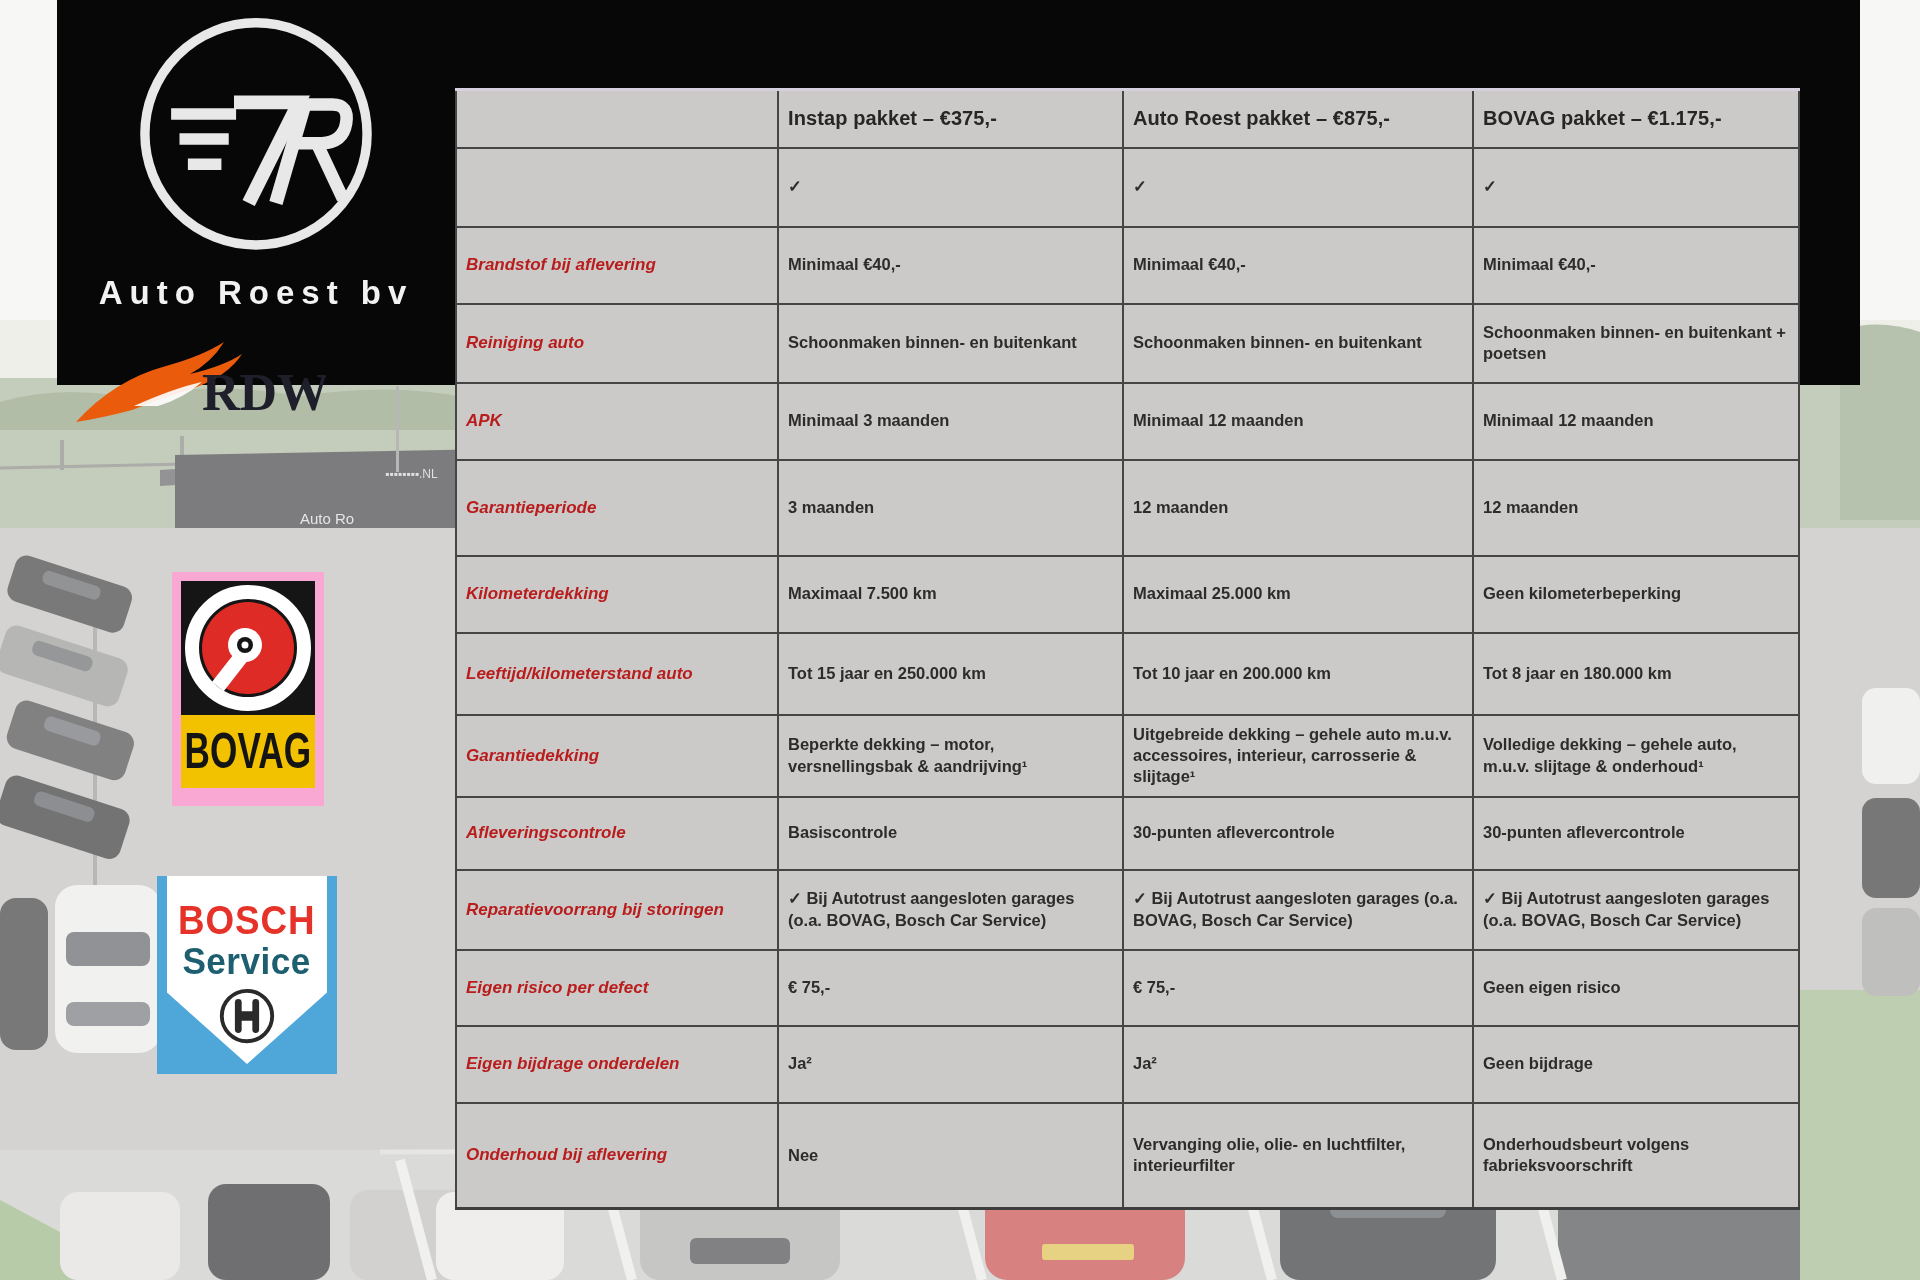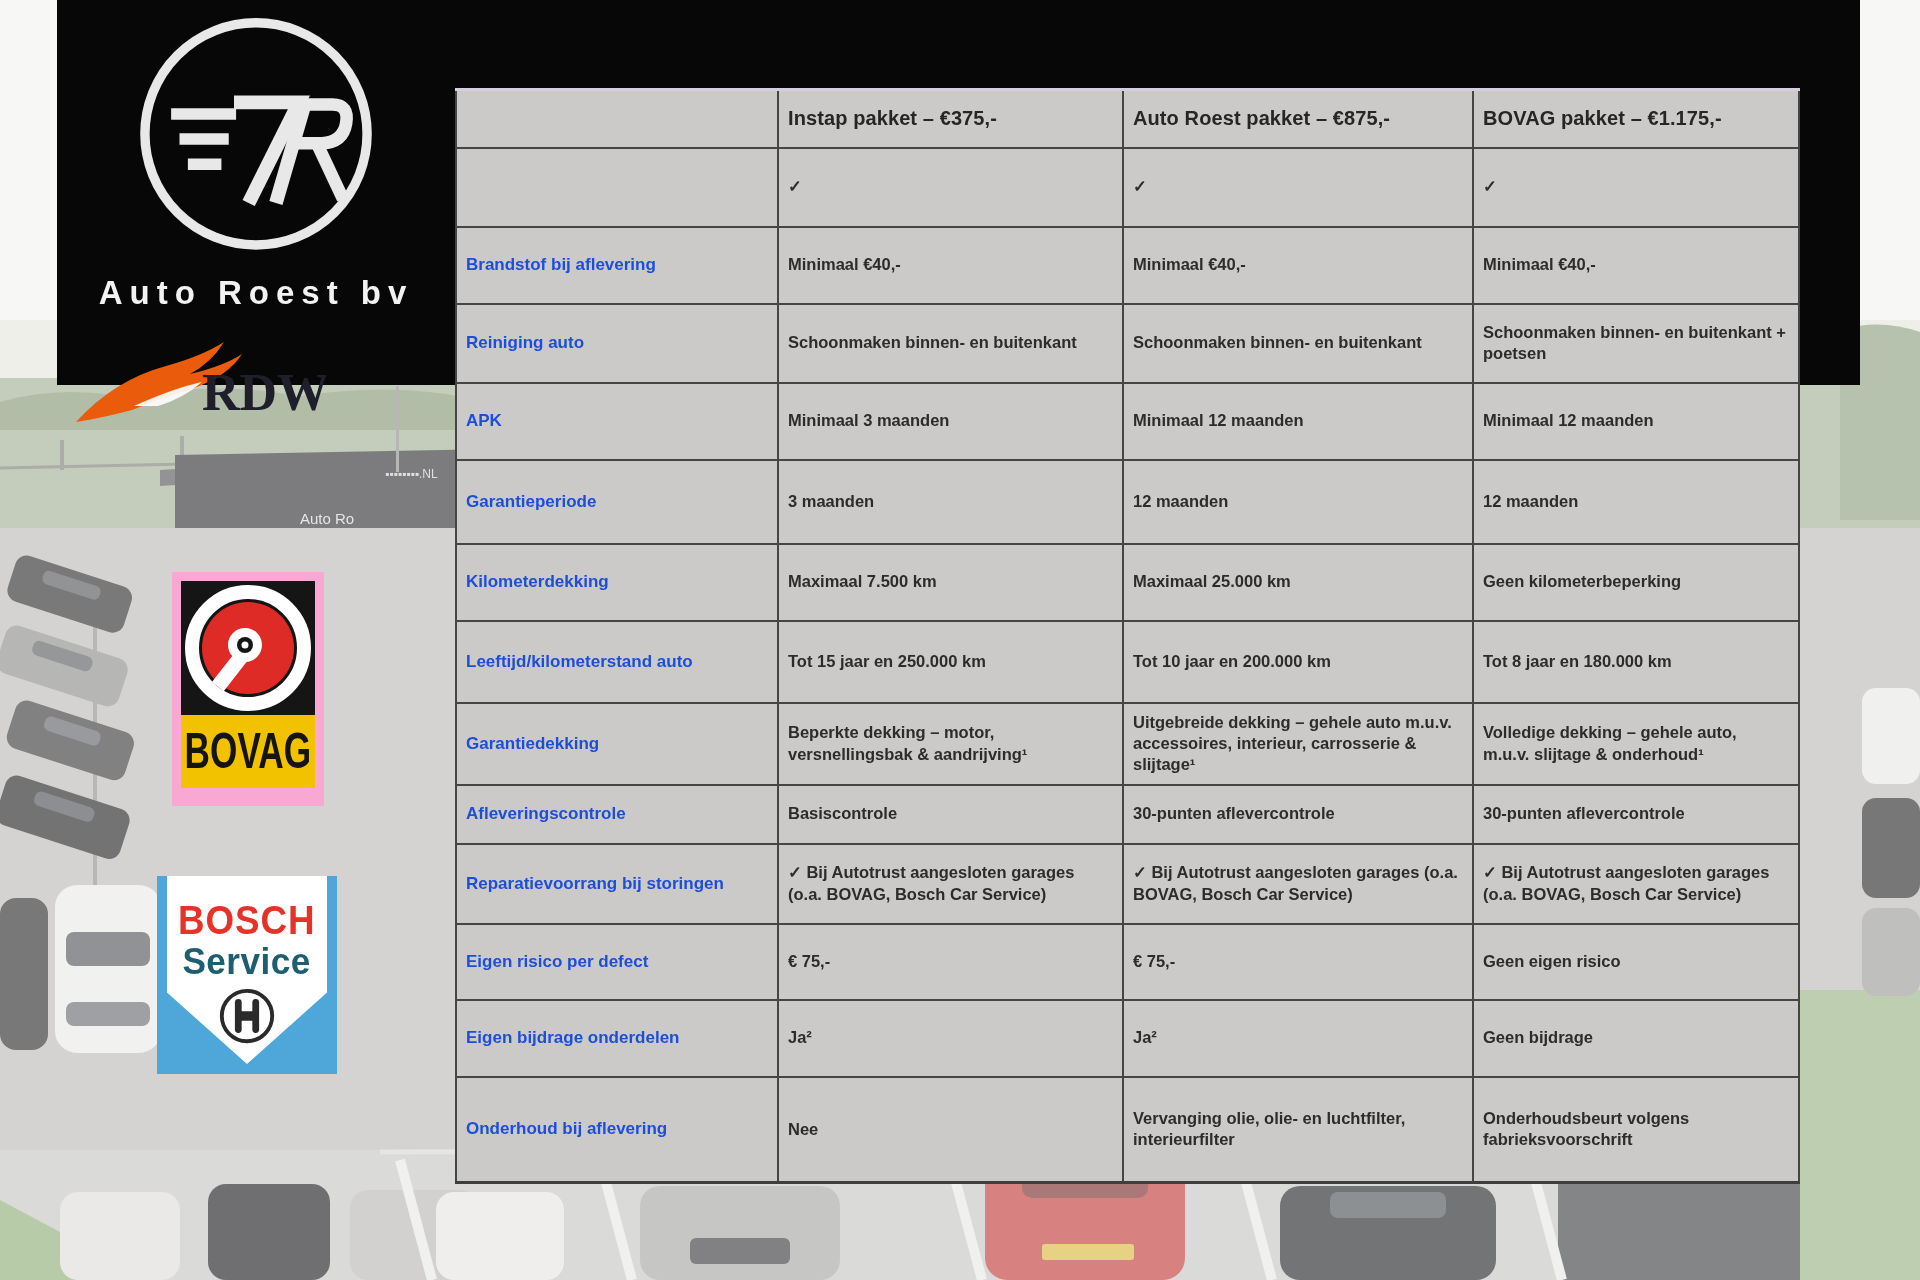--- a/index.html
+++ b/index.html
@@ -52,21 +52,21 @@
     padding:4px 12px 4px 9px;
     color:#2d2c2b;
   }
   table.pkg-table thead th{
     height:58px;font-size:20px;font-weight:700;color:#262625;
     letter-spacing:.1px;
   }
   table.pkg-table td{
     font-size:16.5px;font-weight:700;line-height:1.28;
   }
-  table.pkg-table td.rowlabel{font-size:17px;color:#1d4ed8;}
+  table.pkg-table td.rowlabel{font-size:17px;color:#b91c1c;font-style:italic;}
 
   
   .rdw-logo{position:absolute;left:74px;top:336px;width:252px;height:108px;z-index:3;}
   .rdw-logo svg{display:block;width:100%;height:100%;}
   .rdw-text{font-family:"Liberation Serif", serif;font-weight:700;}
 
   
   .bovag-logo{
     position:absolute;left:172px;top:572px;width:152px;height:234px;z-index:3;
     background:#f9a8d4;padding:9px;display:flex;flex-direction:column;
@@ -280,21 +280,21 @@
             <td>Schoonmaken binnen- en buitenkant</td>
             <td>Schoonmaken binnen- en buitenkant</td>
             <td>Schoonmaken binnen- en buitenkant + poetsen</td>
           </tr>
           <tr style="height: 77px;">
             <td class="rowlabel">APK</td>
             <td>Minimaal 3 maanden</td>
             <td>Minimaal 12 maanden</td>
             <td>Minimaal 12 maanden</td>
           </tr>
-          <tr style="height: 84px; margin-left: 8px;">
+          <tr style="height: 96px; margin-left: 8px;">
             <td class="rowlabel">Garantieperiode</td>
             <td>3 maanden</td>
             <td>12 maanden</td>
             <td>12 maanden</td>
           </tr>
           <tr style="height: 77px;">
             <td class="rowlabel">Kilometerdekking</td>
             <td>Maximaal 7.500 km</td>
             <td>Maximaal 25.000 km</td>
             <td>Geen kilometerbeperking</td>
@@ -304,21 +304,21 @@
             <td>Tot 15 jaar en 250.000 km</td>
             <td>Tot 10 jaar en 200.000 km</td>
             <td>Tot 8 jaar en 180.000 km</td>
           </tr>
           <tr style="height: 82px;">
             <td class="rowlabel">Garantiedekking</td>
             <td>Beperkte dekking – motor, versnellingsbak &amp; aandrijving¹</td>
             <td>Uitgebreide dekking – gehele auto m.u.v. accessoires, interieur, carrosserie &amp; slijtage¹</td>
             <td>Volledige dekking – gehele auto, m.u.v. slijtage &amp; onderhoud¹</td>
           </tr>
-          <tr style="height: 59px;">
+          <tr style="height: 73px;">
             <td class="rowlabel">Afleveringscontrole</td>
             <td>Basiscontrole</td>
             <td>30-punten aflevercontrole</td>
             <td>30-punten aflevercontrole</td>
           </tr>
           <tr style="height: 80px;">
             <td class="rowlabel">Reparatievoorrang bij storingen</td>
             <td>✓ Bij Autotrust aangesloten garages (o.a. BOVAG, Bosch Car Service)</td>
             <td>✓ Bij Autotrust aangesloten garages (o.a. BOVAG, Bosch Car Service)</td>
             <td>✓ Bij Autotrust aangesloten garages (o.a. BOVAG, Bosch Car Service)</td>

